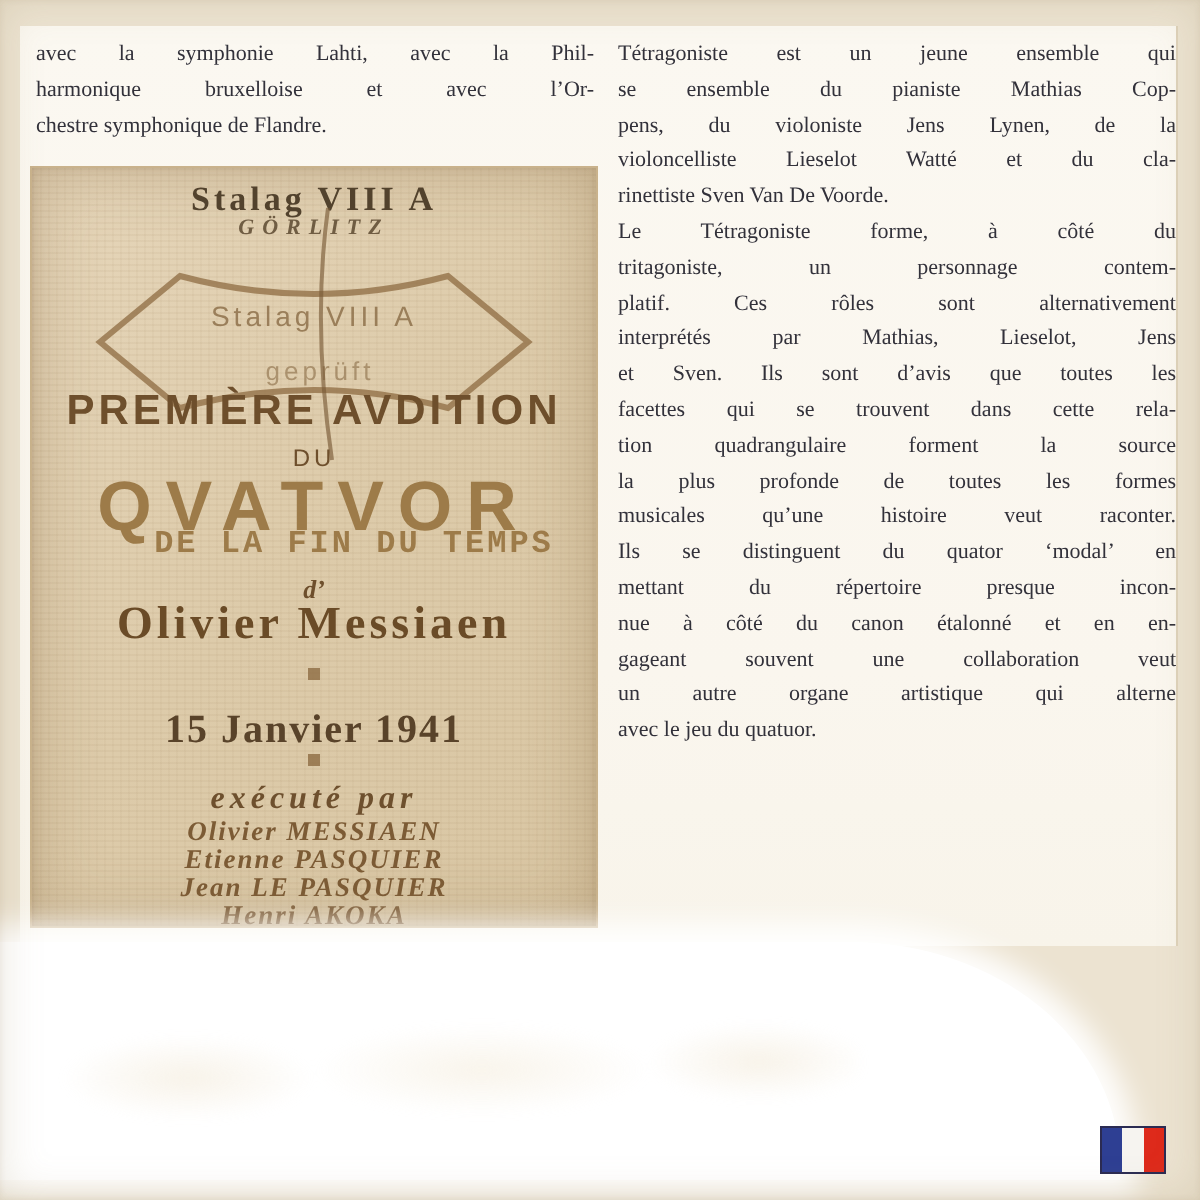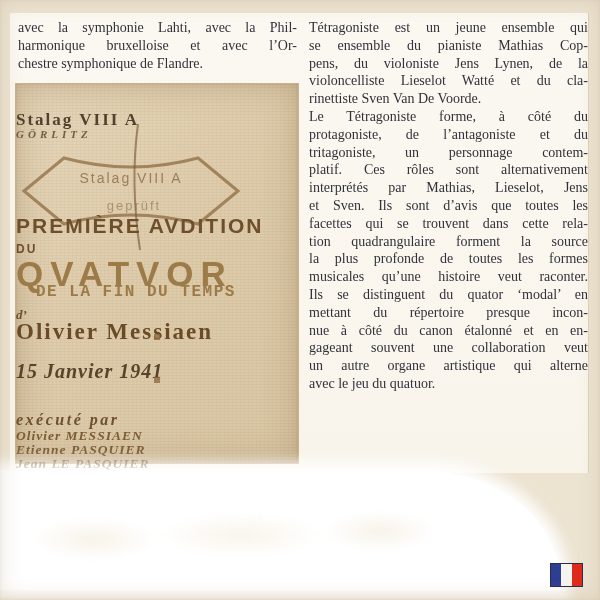--- a/index.html
+++ b/index.html
@@ -13,50 +13,50 @@
     position:absolute;inset:0;pointer-events:none;z-index:9;
     box-shadow:inset 0 0 22px rgba(160,140,100,.22), inset 0 0 3px rgba(160,140,100,.15);
   }
   .panel{
     position:absolute;left:10px;top:13px;width:578px;height:460px;
     background:linear-gradient(180deg,#fbf8f1 0%,#faf6ee 70%,#f8f4ea 100%);
     border-right:1px solid #ded2ba;
     z-index:1;
   }
   .col{
-    position:absolute;width:279px;font-size:14px;line-height:17.8px;
+    position:absolute;width:279px;font-size:11px;line-height:17.8px;
     color:#32313a;z-index:3;
   }
   .col-left{left:18px;top:19px;}
   .col-right{left:309px;top:19px;}
   .ln{white-space:nowrap;}
   .ln.j{white-space:normal;text-align:justify;text-align-last:justify;}
   
   .poster{
     position:absolute;left:15px;top:83px;width:282px;height:379px;z-index:3;
     background:
       repeating-linear-gradient(0deg, rgba(150,120,80,.07) 0 1px, transparent 1px 3px),
       repeating-linear-gradient(90deg, rgba(150,120,80,.05) 0 1px, transparent 1px 4px),
       linear-gradient(135deg,#e6d6ba 0%,#ddcbaa 50%,#d9c6a3 100%);
     box-shadow:inset 0 0 34px rgba(120,90,50,.30), inset 0 0 5px rgba(120,90,50,.18);
     border:1px solid #c9b28c;
   }
-  .poster .row{position:absolute;left:0;width:100%;margin-top:20px;}
+  .poster .row{position:absolute;left:0;width:100%;text-align:center;}
   .camp{top:6px;font-size:17px;font-weight:600;letter-spacing:2px;color:#52422d;}
   .city{top:24px;font-size:11px;font-style:italic;font-weight:600;letter-spacing:4px;color:#5d4a31;opacity:.85;}
   .stampwrap{top:34px;height:108px;}
   .premiere{top:110px;font-family:"Liberation Sans",sans-serif;font-size:21px;font-weight:700;letter-spacing:2px;color:#6e4f2c;}
-  .du{top:138px;font-family:"Liberation Sans",sans-serif;font-size:12px;font-weight:700;letter-spacing:2px;color:#6e4f2c;}
+  .du{top:138px;font-family:"Liberation Sans",sans-serif;font-size:12px;font-weight:400;letter-spacing:2px;color:#6e4f2c;}
   .work1{top:150px;font-family:"Liberation Sans",sans-serif;font-size:35px;font-weight:700;letter-spacing:7px;color:#9d7b49;}
   .work2{top:179px;font-family:Liberation Mono, monospace;font-size:16px;font-weight:600;letter-spacing:1.5px;color:#9d7b49;padding-left:20px;}
   .dprime{top:203px;font-size:13px;font-style:italic;font-weight:600;color:#6e4f2c;}
   .composer{top:215px;font-size:23px;font-weight:600;letter-spacing:2px;color:#6a4b27;}
   .sq{position:absolute;left:50%;width:6px;height:6px;margin-left:-3px;background:#8d6c42;opacity:.8;}
   .sq1{top:250px;} .sq2{top:293px;}
-  .date{top:256px;font-size:20px;font-style:italic;font-weight:600;letter-spacing:1px;color:#59432a;}
+  .date{top:270px;font-size:20px;font-weight:600;letter-spacing:1px;color:#59432a;}
   .executed{top:307px;font-size:16px;font-style:italic;font-weight:600;letter-spacing:2.5px;color:#6e502e;}
   .performers{top:325px;}
   .performer{font-size:13.5px;font-style:italic;font-weight:600;letter-spacing:1px;line-height:14px;color:#7c5b35;}
   .stamp-svg text{font-family:"Liberation Sans",sans-serif;fill:#8a6c46;}
   
   .swoosh{
     position:absolute;left:-50px;top:471px;width:610px;height:119px;z-index:4;
     background:#ffffff;border-top-right-radius:135px 112px;
     box-shadow:0 0 14px 9px rgba(255,255,255,.95);
   }
@@ -119,21 +119,20 @@
   </div>
 </div>
 
 <div class="col col-right">
   <div class="ln j">Tétragoniste est un jeune ensemble qui</div>
   <div class="ln j">se ensemble du pianiste Mathias Cop-</div>
   <div class="ln j">pens, du violoniste Jens Lynen, de la</div>
   <div class="ln j">violoncelliste Lieselot Watté et du cla-</div>
   <div class="ln">rinettiste Sven Van De Voorde.</div>
   <div class="ln j">Le Tétragoniste forme, à côté du</div>
-  <div class="ln j">protagoniste, de l’antagoniste et du</div>
   <div class="ln j">tritagoniste, un personnage contem-</div>
   <div class="ln j">platif. Ces rôles sont alternativement</div>
   <div class="ln j">interprétés par Mathias, Lieselot, Jens</div>
   <div class="ln j">et Sven. Ils sont d’avis que toutes les</div>
   <div class="ln j">facettes qui se trouvent dans cette rela-</div>
   <div class="ln j">tion quadrangulaire forment la source</div>
   <div class="ln j">la plus profonde de toutes les formes</div>
   <div class="ln j">musicales qu’une histoire veut raconter.</div>
   <div class="ln j">Ils se distinguent du quator ‘modal’ en</div>
   <div class="ln j">mettant du répertoire presque incon-</div>

